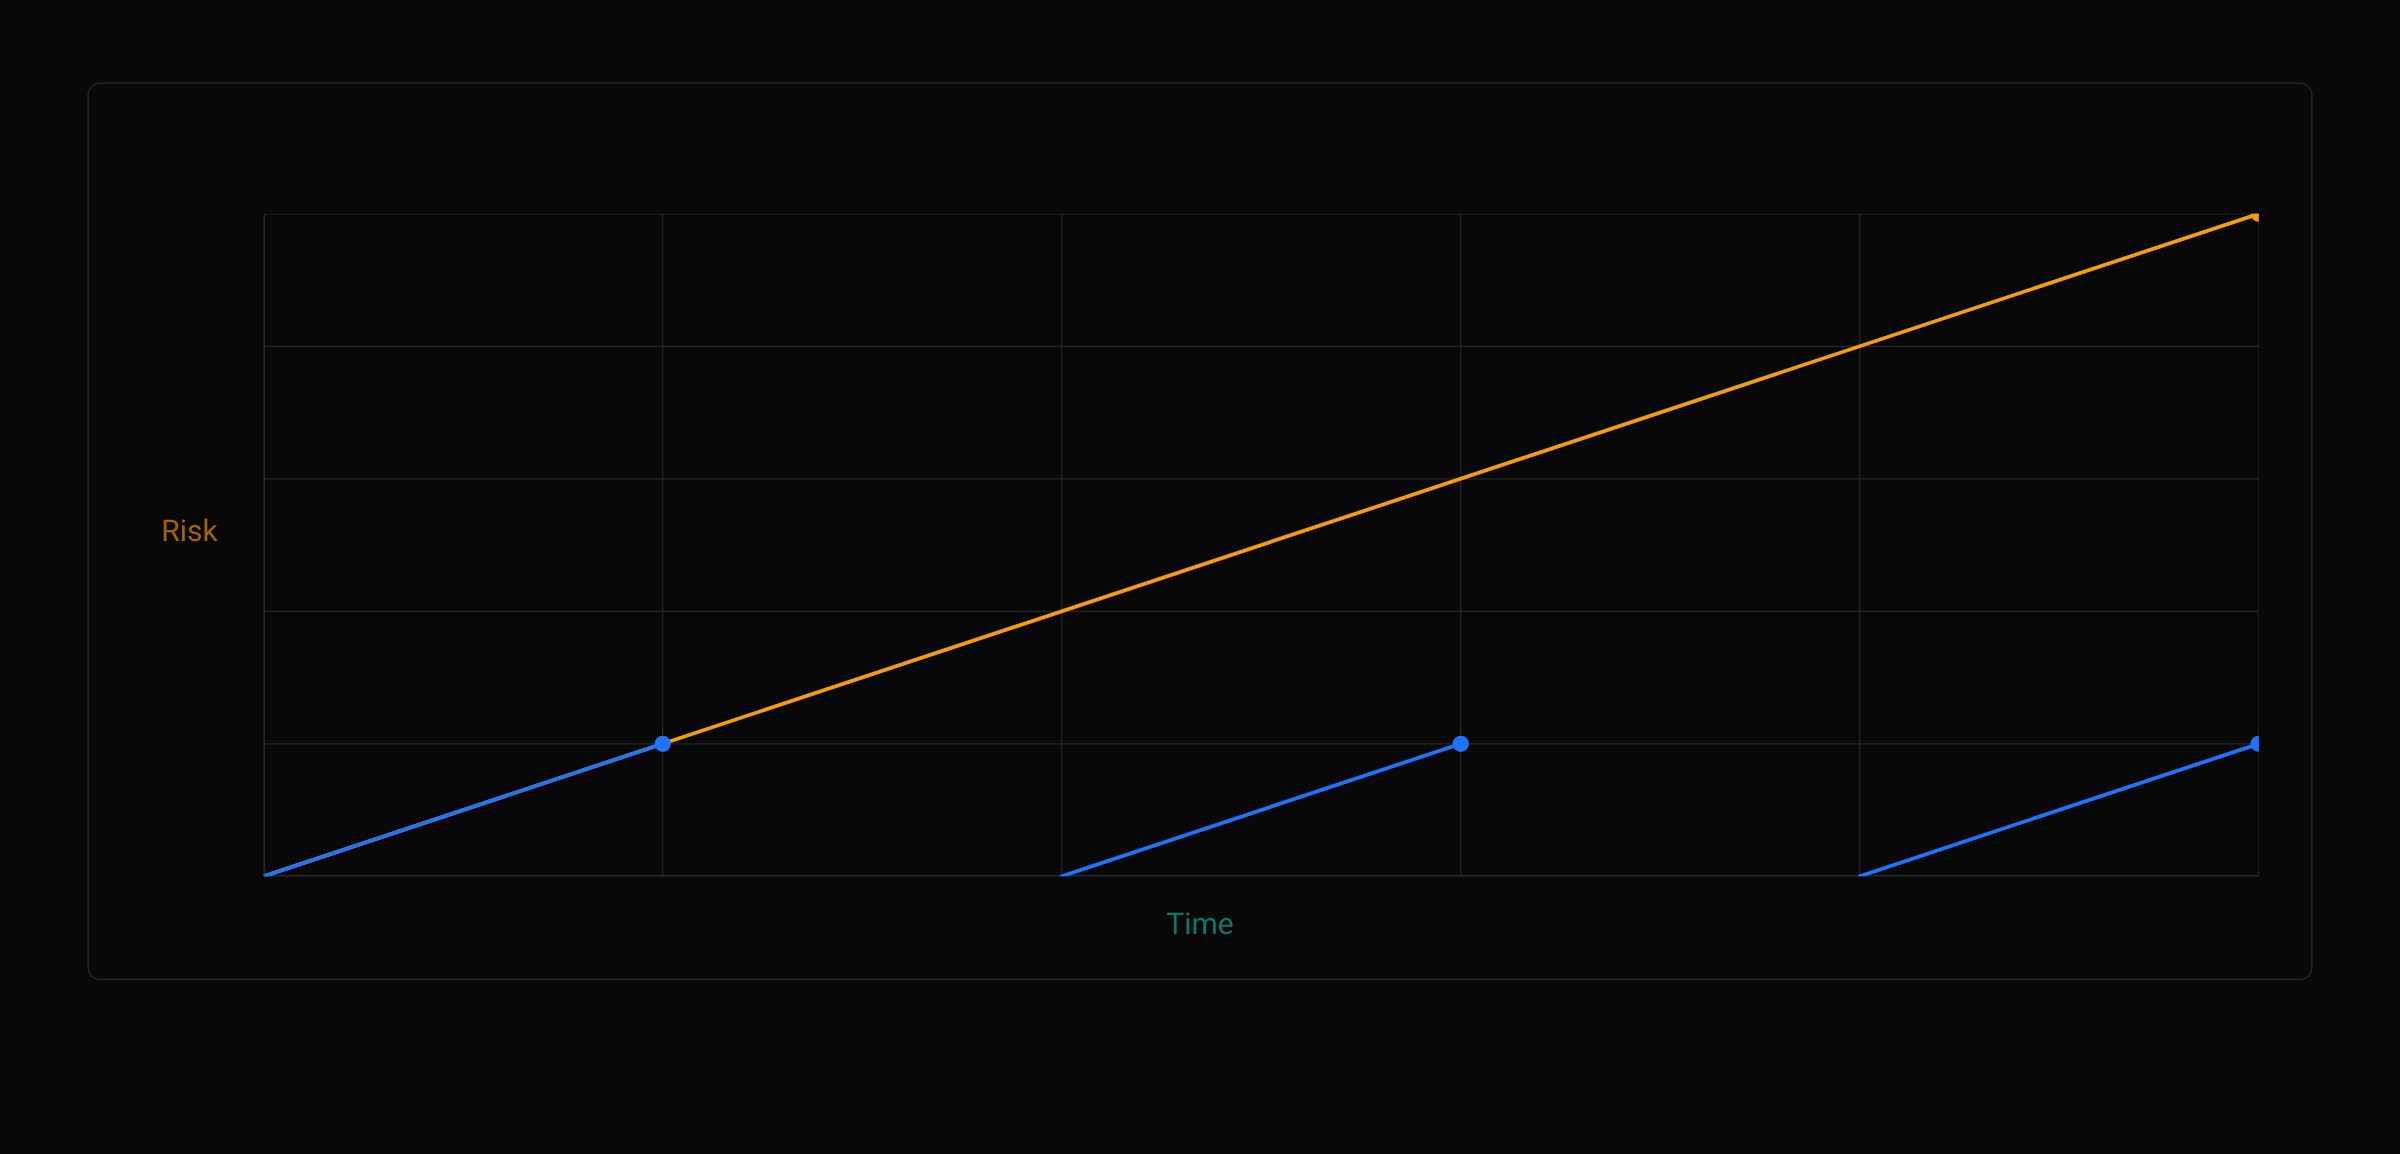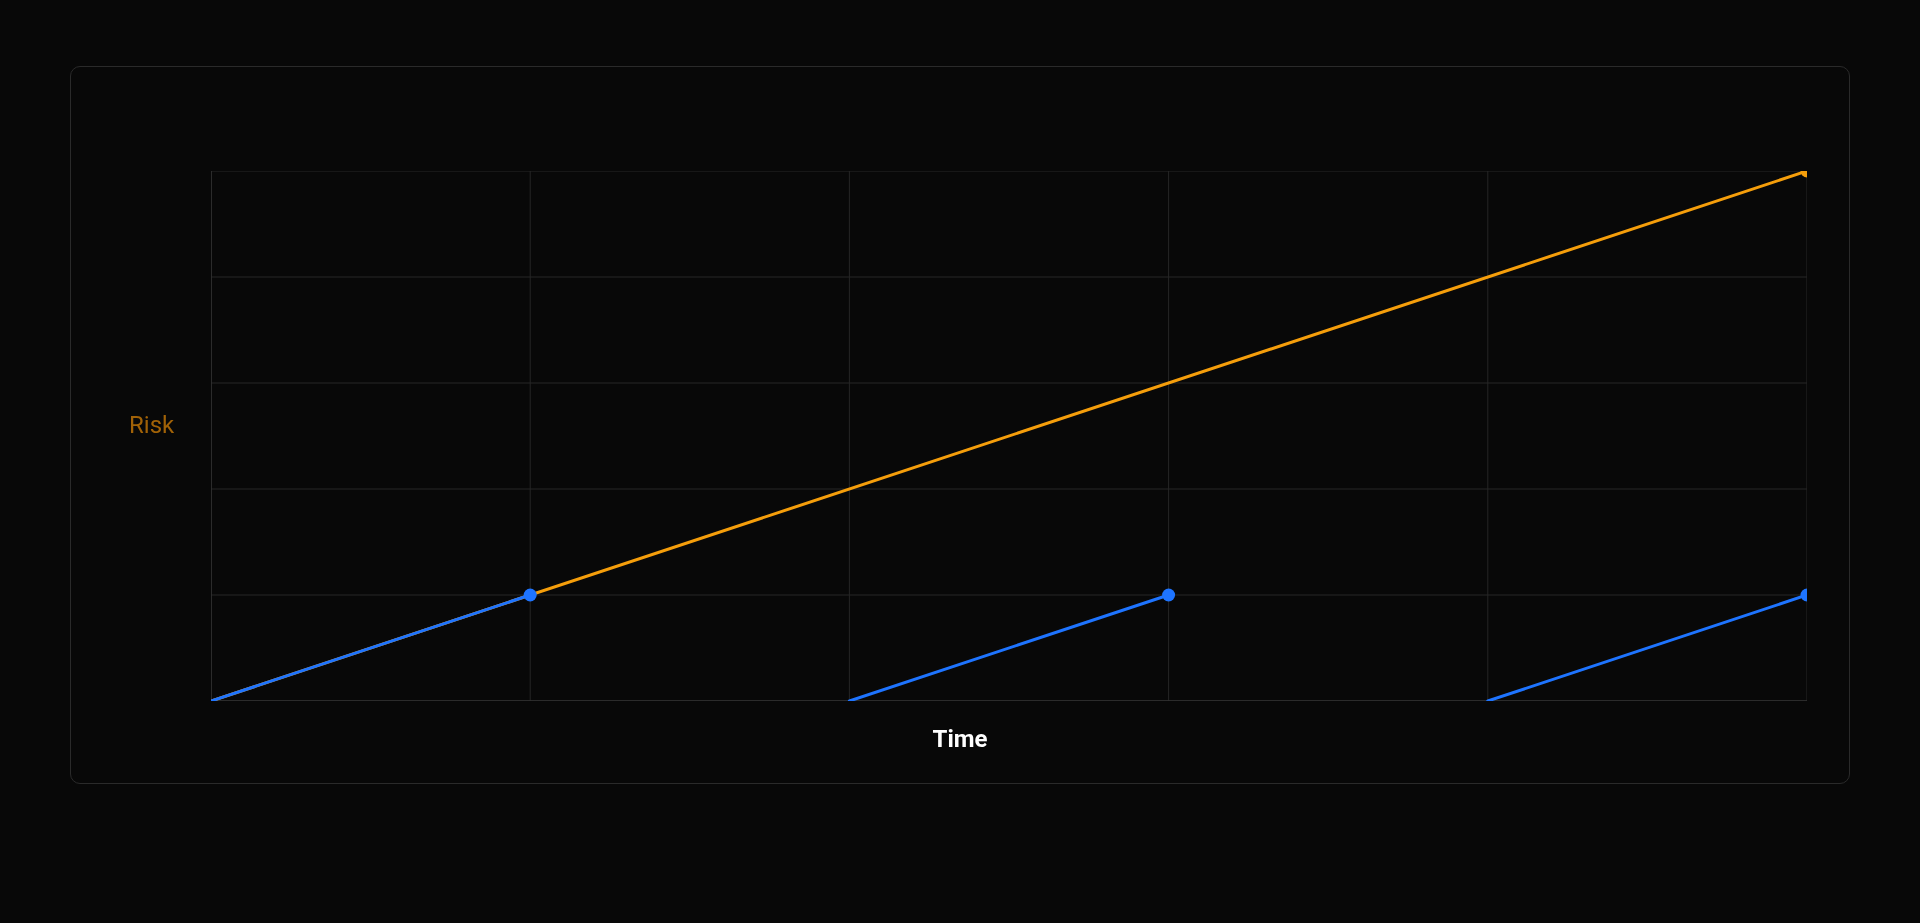--- a/index.html
+++ b/index.html
@@ -57,22 +57,21 @@
     font-size: 24px;
     color: #a16207;
     margin-left: 20px;
   }
   .xlabel {
     position: absolute;
     left: 50%;
     bottom: 30px;
     transform: translateX(-50%);
     font-size: 24px;
-    color: #ffffff;
-    font-weight: bold;
+    color: #0f766e;
   }
   .plot {
     position: absolute;
     left: 140px;
     top: 104px;
     width: 1596px;
     height: 530px;
   }
 </style>
 </head>

